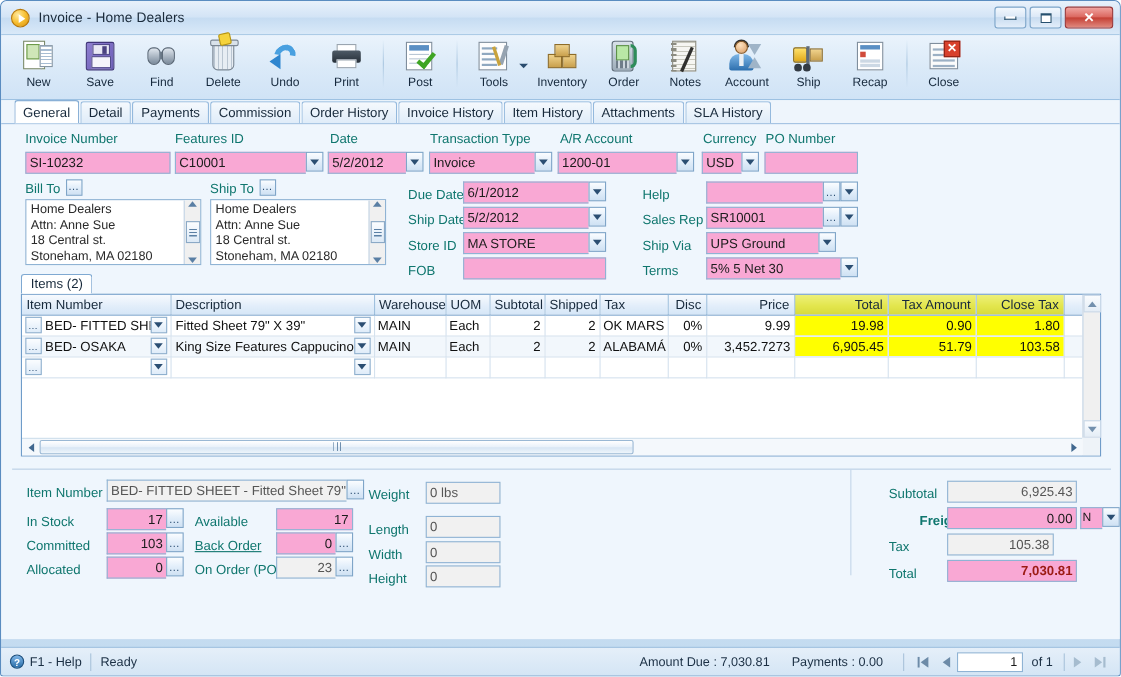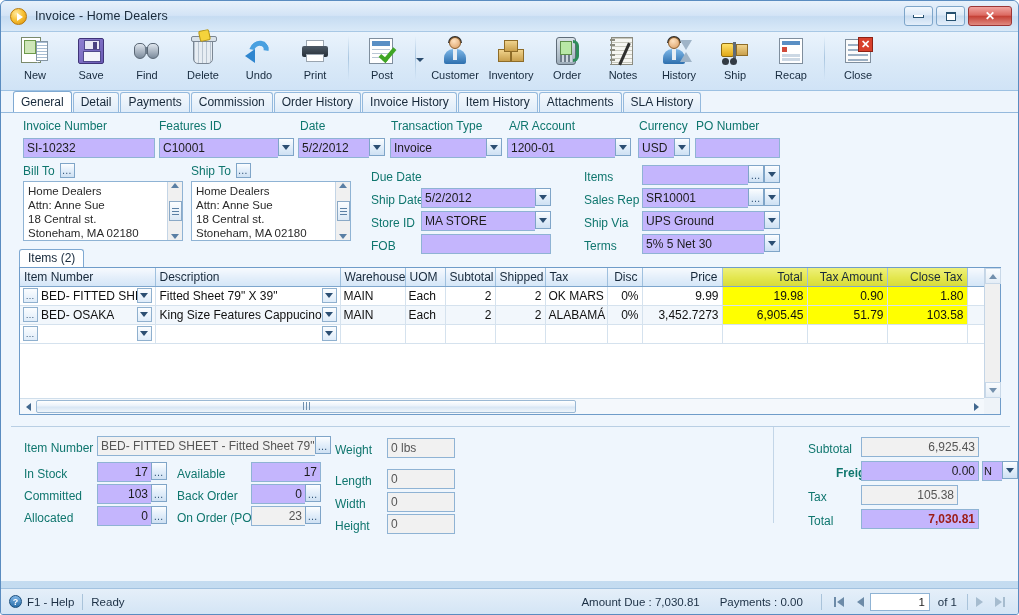--- a/index.html
+++ b/index.html
@@ -223,21 +223,21 @@
   
   #content {
     position: absolute; left: 0; top: 112px;
     width: 1019px; height: 468px;
     background: #eff6fd;
   }
 
   
   .lbl { font-size: 12px; color: #0f766e; }
   .fld {
-    background: #c4b5fd;
+    background: #f9a8d4;
     border: 1px solid #8fb3d4;
     height: 20px;
     font-size: 12px; color: #1c1c1c;
     padding: 0 3px;
     line-height: 18px;
     display: flex; align-items: center;
     overflow: hidden; white-space: nowrap;
   }
   .fld.ro { background: #f1f1f1; color: #555; }
   .fld.num { justify-content: flex-end; }
@@ -499,35 +499,37 @@
             <div class="ln" style="top:14px"></div>
             <div class="ln" style="top:18px"></div>
             <div class="chk"></div>
           </div>
       </div>
       <div class="lbl">Post</div>
     </div>
 
     <div class="tbsep"></div>
 
+    <div class="tbitem">
+      <div class="tbicon">
+        <div class="ic-tools">
+            <div class="bar" style="top:4px"></div>
+            <div class="bar" style="top:9px"></div>
+            <div class="bar" style="top:14px"></div>
+            <div class="bar" style="top:19px"></div>
+            <div class="wr"></div>
+            <div class="sd"></div>
+          </div>
+      </div>
+      <div class="lbl">Tools</div>
+    </div>
     <div class="tb-arrow">
         <i></i>
       </div>
 
-    <div class="tbitem">
-      <div class="tbicon">
-        <div class="ic-person">
-            <div class="hair"></div>
-            <div class="head"></div>
-            <div class="body"></div>
-            <div class="tie"></div>
-          </div>
-      </div>
-      <div class="lbl">Customer</div>
-    </div>
 
     <div class="tbitem">
       <div class="tbicon">
         <div class="ic-box">
             <div class="b b1"></div>
             <div class="b b2"></div>
             <div class="b b3"></div>
           </div>
       </div>
       <div class="lbl">Inventory</div>
@@ -559,21 +561,21 @@
         <div class="ic-person" style="left:0px">
             <div class="hair"></div>
             <div class="head"></div>
             <div class="body"></div>
             <div class="tie"></div>
           </div>
         <div class="ic-hist">
             <div class="hg"></div>
           </div>
       </div>
-      <div class="lbl">History</div>
+      <div class="lbl">Account</div>
     </div>
 
     <div class="tbitem">
       <div class="tbicon">
         <div class="ic-ship">
             <div class="cab"></div>
             <div class="frk"></div>
             <div class="pal"></div>
             <div class="w1"></div>
             <div class="w2"></div>
@@ -706,60 +708,66 @@
       <div class="vsb">
         <span class="ar up"></span>
         <span class="thumb">
             <b></b>
           </span>
         <span class="ar dn"></span>
       </div>
     </div>
 
     <div class="lbl" style="position:absolute;left:370px;top:57px;">Due Date</div>
+    <div class="combo" style="position:absolute;left:420px;top:52px;width:130px;">
+      <div class="fld">6/1/2012</div>
+      <div class="ddbtn">
+          <i></i>
+        </div>
+    </div>
 
     <div class="lbl" style="position:absolute;left:370px;top:80px;">Ship Date</div>
     <div class="combo" style="position:absolute;left:420px;top:75px;width:130px;">
       <div class="fld">5/2/2012</div>
       <div class="ddbtn">
           <i></i>
         </div>
     </div>
 
     <div class="lbl" style="position:absolute;left:370px;top:103px;">Store ID</div>
     <div class="combo" style="position:absolute;left:420px;top:98px;width:130px;">
       <div class="fld">MA STORE</div>
       <div class="ddbtn">
           <i></i>
         </div>
     </div>
 
     <div class="lbl" style="position:absolute;left:370px;top:126px;">FOB</div>
     <div class="fld" style="position:absolute;left:420px;top:121px;width:130px;"></div>
 
-    <div class="lbl" style="position:absolute;left:583px;top:57px;">Items</div>
+    <div class="lbl" style="position:absolute;left:583px;top:57px;">Help</div>
     <div class="combo" style="position:absolute;left:641px;top:52px;width:138px;">
       <div class="fld"></div>
       <div class="elbtn">…</div>
       <div class="ddbtn">
           <i></i>
         </div>
     </div>
 
     <div class="lbl" style="position:absolute;left:583px;top:80px;">Sales Rep</div>
     <div class="combo" style="position:absolute;left:641px;top:75px;width:138px;">
       <div class="fld">SR10001</div>
       <div class="elbtn">…</div>
       <div class="ddbtn">
           <i></i>
         </div>
     </div>
 
     <div class="lbl" style="position:absolute;left:583px;top:103px;">Ship Via</div>
-    <div class="combo" style="position:absolute;left:641px;top:98px;width:138px;">
+    <div class="combo" style="position:absolute;left:641px;top:98px;width:118px;">
       <div class="fld">UPS Ground</div>
       <div class="ddbtn">
           <i></i>
         </div>
     </div>
 
     <div class="lbl" style="position:absolute;left:583px;top:126px;">Terms</div>
     <div class="combo" style="position:absolute;left:641px;top:121px;width:138px;">
       <div class="fld">5% 5 Net 30</div>
       <div class="ddbtn">
@@ -944,21 +952,21 @@
       <div class="combo" style="position:absolute;left:86px;top:57px;width:70px;">
         <div class="fld num">103</div>
         <div class="elbtn">…</div>
       </div>
       <div class="combo" style="position:absolute;left:86px;top:79px;width:70px;">
         <div class="fld num">0</div>
         <div class="elbtn">…</div>
       </div>
 
       <div class="lbl" style="position:absolute;left:166px;top:40px;">Available</div>
-      <div class="lbl" style="position:absolute;left:166px;top:62px;">Back Order</div>
+      <div class="lbl" style="position:absolute;left:166px;top:62px;text-decoration:underline;">Back Order</div>
       <div class="lbl" style="position:absolute;left:166px;top:84px;">On Order (PO)</div>
 
       <div class="fld num" style="position:absolute;left:240px;top:35px;width:70px;">17</div>
       <div class="combo" style="position:absolute;left:240px;top:57px;width:70px;">
         <div class="fld num">0</div>
         <div class="elbtn">…</div>
       </div>
       <div class="combo" style="position:absolute;left:240px;top:79px;width:70px;">
         <div class="fld num ro">23</div>
         <div class="elbtn">…</div>

